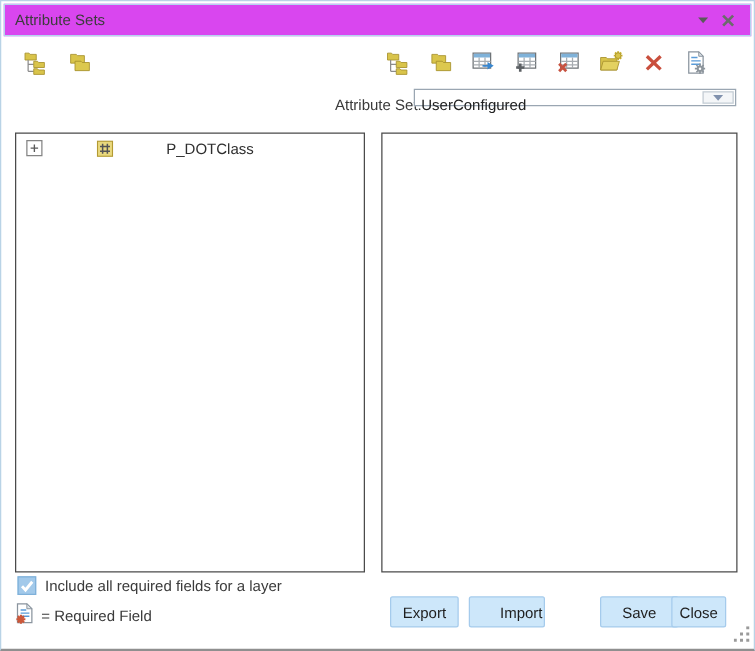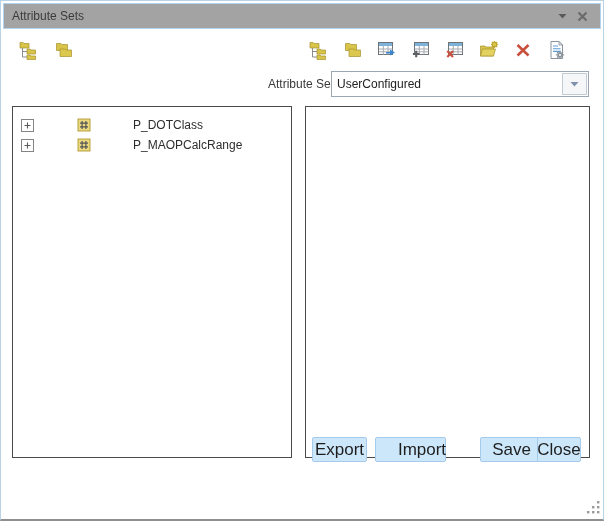--- a/index.html
+++ b/index.html
@@ -4,59 +4,59 @@
 <style>
   * { margin:0; padding:0; box-sizing:border-box; }
   html,body { background:#fff; }
   body { font-family:"Liberation Sans", sans-serif; font-size:12px; color:#3a3a3a; }
   .window {
     position:relative; width:604px; height:521px; background:#fff;
     border:1px solid #b9d3e6; border-bottom:2px solid #8f8f8f; overflow:hidden;
   }
   .titlebar {
     position:absolute; left:2px; right:2px; top:2px; height:26px;
-    background:#a3a3a3; border:1px solid #b3d4ee;
+    background:#d946ef; border:1px solid #b3d4ee;
     display:flex; align-items:center; padding:0 8px;
   }
   .titlebar .title { flex:1; color:#3c3c3c; }
   .tb-btn { display:flex; align-items:center; justify-content:center; width:20px; height:20px; cursor:default; }
   .toolbar-left { position:absolute; left:18px; top:39px; display:flex; gap:15px; }
   .toolbar-right { position:absolute; left:308px; top:39px; display:flex; gap:14px; }
   .tool { width:20px; height:20px; display:flex; align-items:center; justify-content:center; }
   .lbl-available { position:absolute; left:13px; top:76px; }
   .lbl-attrset { position:absolute; left:267px; top:76px; }
   .combobox {
-    position:absolute; left:330px; top:70px; width:258px; height:26px;
+    position:absolute; left:330px; top:70px; width:258px; height:14px;
     background:#fff; border:1px solid #9aa6b2;
   }
   .combobox .value { position:absolute; left:5px; top:5px; right:30px; white-space:nowrap; overflow:hidden; color:#222; }
   .combobox .drop {
     position:absolute; top:1px; right:1px; bottom:1px; width:25px;
     background:#f4f6f8; border:1px solid #c3ccd4;
     display:flex; align-items:center; justify-content:center;
   }
   .panel { position:absolute; top:105px; background:#fff; border:1px solid #4a4a4a; }
   .panel-left { left:11px; width:280px; height:352px; padding-top:5px; }
   .panel-right { left:304px; width:285px; height:352px; }
-  .tree-row { height:20px; display:flex; align-items:flex-end; padding-left:8px;gap:36px; }
+  .tree-row { height:20px; display:flex; align-items:flex-start; padding-left:8px;gap:36px; }
   .expander { width:13px; height:13px; border:1px solid #848484; background:#fff;
     display:flex; align-items:center; justify-content:center; margin-right:7px; flex:0 0 auto; }
   .layer-icon { margin-right:6px; display:flex; flex:0 0 auto; }
   .tree-label { color:#2e2e2e; white-space:nowrap; }
   .chk-row { position:absolute; left:13px; top:460px; display:flex; align-items:center; gap:7px; }
   .checkbox { width:15px; height:15px; background:#a2c9ea; border:1px solid #7fb1da;
     display:flex; align-items:center; justify-content:center; }
   .legend-row { position:absolute; left:11px; top:481px; display:flex; align-items:center; gap:5px; }
   .btn {
-    position:absolute; top:436px; height:25px; background:#cde7fa; border:1px solid #a5cbec;
-    border-radius:2px; font-family:"Liberation Sans", sans-serif; font-size:17px; color:#1e1e1e;
+    position:absolute; top:476px; height:25px; background:#cde7fa; border:1px solid #a5cbec;
+    border-radius:2px; font-family:"Liberation Sans", sans-serif; font-size:12px; color:#1e1e1e;
     display:flex; align-items:center; justify-content:center;
   }
   .btn-export { left:311px; width:55px; }
-  .btn-import { left:374px; width:71px;padding-left:23px; }
+  .btn-import { left:374px; width:61px;padding-left:23px; }
   .btn-save   { left:479px; width:63px; }
   .btn-close  { left:536px; width:44px; }
   .resize-grip { position:absolute; right:3px; bottom:2px; }
 </style>
 </head>
 <body>
 
 <div class="window">
 
   <div class="titlebar">
@@ -177,39 +177,46 @@
           </svg>
       </span>
       <span class="layer-icon">
         <svg width="14" height="14" viewBox="0 0 14 14">
           <rect x="1" y="1" width="12" height="12" fill="#ead97e" stroke="#b39a33" stroke-width="0.9"></rect>
           <path d="M5.1 3 V11 M8.9 3 V11 M3 5.1 H11 M3 8.9 H11" stroke="#555" stroke-width="1.2"></path>
         </svg>
       </span>
       <span class="tree-label">P_DOTClass</span>
     </div>
-    <div class="tree-row">
-      <span class="expander">
-        <svg width="7" height="7" viewBox="0 0 7 7">
-            <path d="M3.5 0.5 V6.5 M0.5 3.5 H6.5" stroke="#5a5a5a" stroke-width="1.1"></path>
-          </svg>
-      </span>
-      <span class="layer-icon">
-        <svg width="14" height="14" viewBox="0 0 14 14">
-          <rect x="1" y="1" width="12" height="12" fill="#ead97e" stroke="#b39a33" stroke-width="0.9"></rect>
-          <path d="M5.1 3 V11 M8.9 3 V11 M3 5.1 H11 M3 8.9 H11" stroke="#555" stroke-width="1.2"></path>
-        </svg>
-      </span>
-      <span class="tree-label">P_MAOPCalcRange</span>
-    </div>
   </div>
 
   <div class="panel panel-right"></div>
 
-
+  <div class="chk-row">
+    <span class="checkbox">
+      <svg width="13" height="13" viewBox="0 0 13 13">
+        <polyline points="2.6,7 5.4,10 10.8,3.4" fill="none" stroke="#ffffff" stroke-width="2.3"></polyline>
+      </svg>
+    </span>
+    <span>Include all required fields for a layer</span>
+  </div>
+
+  <div class="legend-row">
+    <span>
+      <svg width="16" height="18" viewBox="0 0 16 18">
+        <path d="M2 1 H9.5 L13.5 5 V16 H2 Z" fill="#fff" stroke="#8a949e" stroke-width="1"></path>
+        <path d="M9.5 1 L13.5 5 H9.5 Z" fill="#dfe5ea" stroke="#8a949e" stroke-width="0.8"></path>
+        <path d="M4.5 6 H9 M4.5 8.5 H11.5 M4.5 11 H11.5" stroke="#5a9bd8" stroke-width="1.1"></path>
+        <g stroke="#cd5738" stroke-width="1.7">
+          <path d="M4.7 9.8 V17 M1.1 13.4 H8.3 M2.2 10.9 L7.2 15.9 M7.2 10.9 L2.2 15.9"></path>
+        </g>
+      </svg>
+    </span>
+    <span>= Required Field</span>
+  </div>
 
   <div class="btn btn-export">Export</div>
   <div class="btn btn-import">Import</div>
   <div class="btn btn-save">Save</div>
   <div class="btn btn-close">Close</div>
 
   <span class="resize-grip">
     <svg width="13" height="13" viewBox="0 0 13 13">
       <g fill="#9a9a9a">
         <rect x="10" y="0" width="2.4" height="2.4"></rect>

